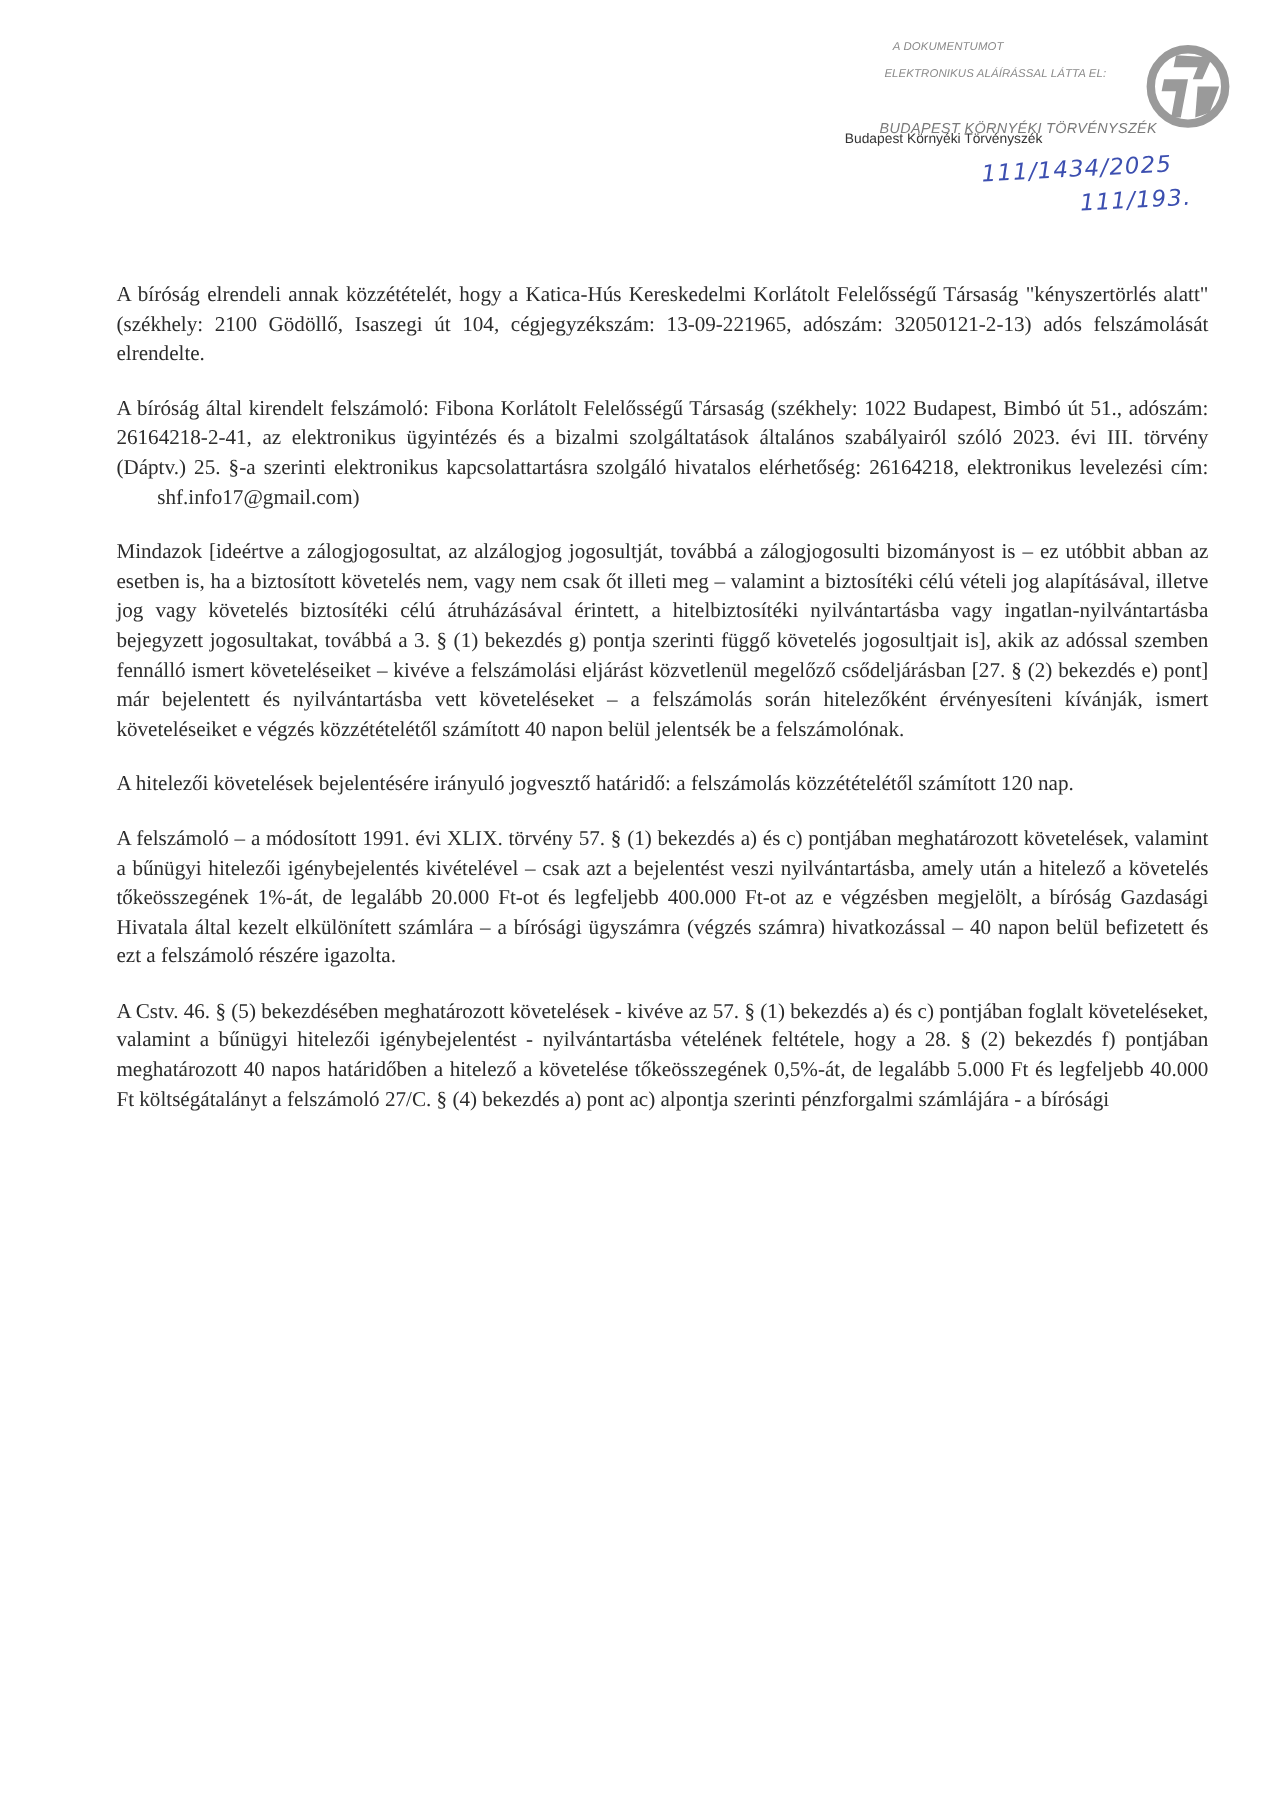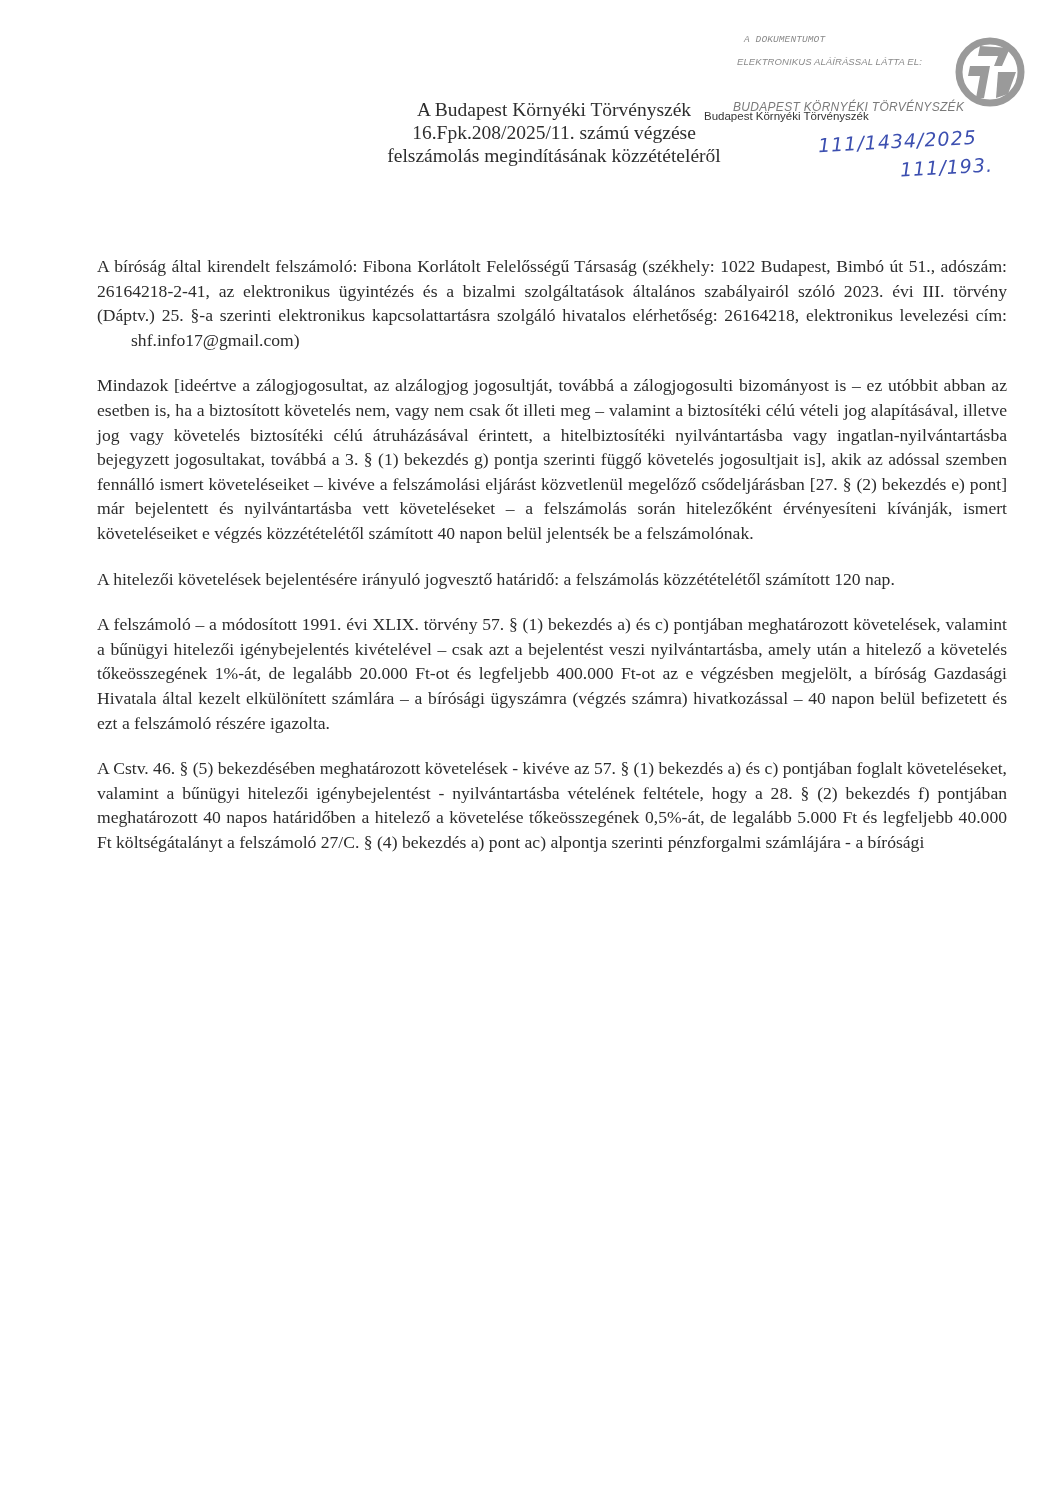--- a/index.html
+++ b/index.html
@@ -33,21 +33,21 @@
     }
     .stamp-line1, .stamp-line2 {
       position: absolute;
       font-family: "Liberation Sans", "DejaVu Sans", sans-serif;
       font-style: italic;
       font-size: 9.5px;
       color: #8a8a8a;
       letter-spacing: 0.1px;
       white-space: nowrap;
     }
-    .stamp-line1 { left: 44px; top: 4px; font-family: Liberation Mono, monospace; }
+    .stamp-line1 { left: 44px; top: 4px; }
     .stamp-line2 { left: 37px; top: 26px; }
     .stamp-court {
       position: absolute;
       left: 33px; top: 70px;
       font-family: "Liberation Sans", "DejaVu Sans", sans-serif;
       font-style: italic;
       font-size: 12px;
       color: #7a7a7a;
       letter-spacing: 0.3px;
       white-space: nowrap;
@@ -135,27 +135,23 @@
       <circle cx="36" cy="36" r="31" fill="none" stroke="#9a9a9a" stroke-width="7"></circle>
       <path d="M26 10 L56 12 L48 30 L40 30 L44 20 L24 20 Z" fill="#9a9a9a"></path>
       <path d="M16 30 L36 30 L30 62 L22 62 L26 40 L14 40 Z" fill="#9a9a9a"></path>
       <path d="M44 36 L62 36 L54 58 L42 62 Z" fill="#9a9a9a"></path>
     </svg>
   </div>
 
   <div class="handwritten hw1">111/1434/2025</div>
   <div class="handwritten hw2">111/193.</div>
 
-  <div class="title-block">
-    <div>A Budapest Környéki Törvényszék</div>
-    <div>16.Fpk.208/2025/11. számú végzése</div>
-    <div>felszámolás megindításának közzétételéről</div>
-  </div>
 
   <div class="body">
+    <p class="p1">A bíróság elrendeli annak közzétételét, hogy a Katica-Hús Kereskedelmi Korlátolt Felelősségű Társaság "kényszertörlés alatt" (székhely: 2100 Gödöllő, Isaszegi út 104, cégjegyzékszám: 13-09-221965, adószám: 32050121-2-13) adós felszámolását elrendelte.</p>
     <p class="p4"><span>A bíróság által kirendelt felszámoló: Fibona Korlátolt Felelősségű Társaság (székhely: 1022 Budapest, Bimbó út 51., adószám: 26164218-2-41, az elektronikus ügyintézés és a bizalmi szolgáltatások általános szabályairól szóló 2023. évi III. törvény (Dáptv.) 25. §-a szerinti elektronikus kapcsolattartásra szolgáló hivatalos elérhetőség: 26164218, elektronikus levelezési cím:</span><span class="email-gap"></span><span>shf.info17@gmail.com)</span></p>
     <p class="p8">Mindazok [ideértve a zálogjogosultat, az alzálogjog jogosultját, továbbá a zálogjogosulti bizományost is – ez utóbbit abban az esetben is, ha a biztosított követelés nem, vagy nem csak őt illeti meg – valamint a biztosítéki célú vételi jog alapításával, illetve jog vagy követelés biztosítéki célú átruházásával érintett, a hitelbiztosítéki nyilvántartásba vagy ingatlan-nyilvántartásba bejegyzett jogosultakat, továbbá a 3. § (1) bekezdés g) pontja szerinti függő követelés jogosultjait is], akik az adóssal szemben fennálló ismert követeléseiket – kivéve a felszámolási eljárást közvetlenül megelőző csődeljárásban [27. § (2) bekezdés e) pont] már bejelentett és nyilvántartásba vett követeléseket – a felszámolás során hitelezőként érvényesíteni kívánják, ismert követeléseiket e végzés közzétételétől számított 40 napon belül jelentsék be a felszámolónak.</p>
     <p class="p9">A hitelezői követelések bejelentésére irányuló jogvesztő határidő: a felszámolás közzétételétől számított 120 nap.</p>
     <p class="p10">A felszámoló – a módosított 1991. évi XLIX. törvény 57. § (1) bekezdés a) és c) pontjában meghatározott követelések, valamint a bűnügyi hitelezői igénybejelentés kivételével – csak azt a bejelentést veszi nyilvántartásba, amely után a hitelező a követelés tőkeösszegének 1%-át,  de legalább 20.000 Ft-ot és legfeljebb 400.000 Ft-ot az e végzésben megjelölt, a bíróság Gazdasági Hivatala által kezelt elkülönített számlára – a bírósági ügyszámra (végzés számra) hivatkozással – 40 napon belül befizetett és ezt a felszámoló részére igazolta.</p>
     <p class="p11">A Cstv. 46. § (5) bekezdésében meghatározott követelések - kivéve az 57. § (1) bekezdés a) és c) pontjában foglalt követeléseket, valamint a bűnügyi hitelezői igénybejelentést - nyilvántartásba vételének feltétele, hogy a 28. § (2) bekezdés f) pontjában meghatározott 40 napos határidőben a hitelező a követelése tőkeösszegének 0,5%-át, de legalább 5.000 Ft és legfeljebb 40.000 Ft költségátalányt a felszámoló 27/C. § (4) bekezdés a) pont ac) alpontja szerinti pénzforgalmi számlájára - a bírósági</p>
   </div>
 
 </div>
 
 </body></html>

